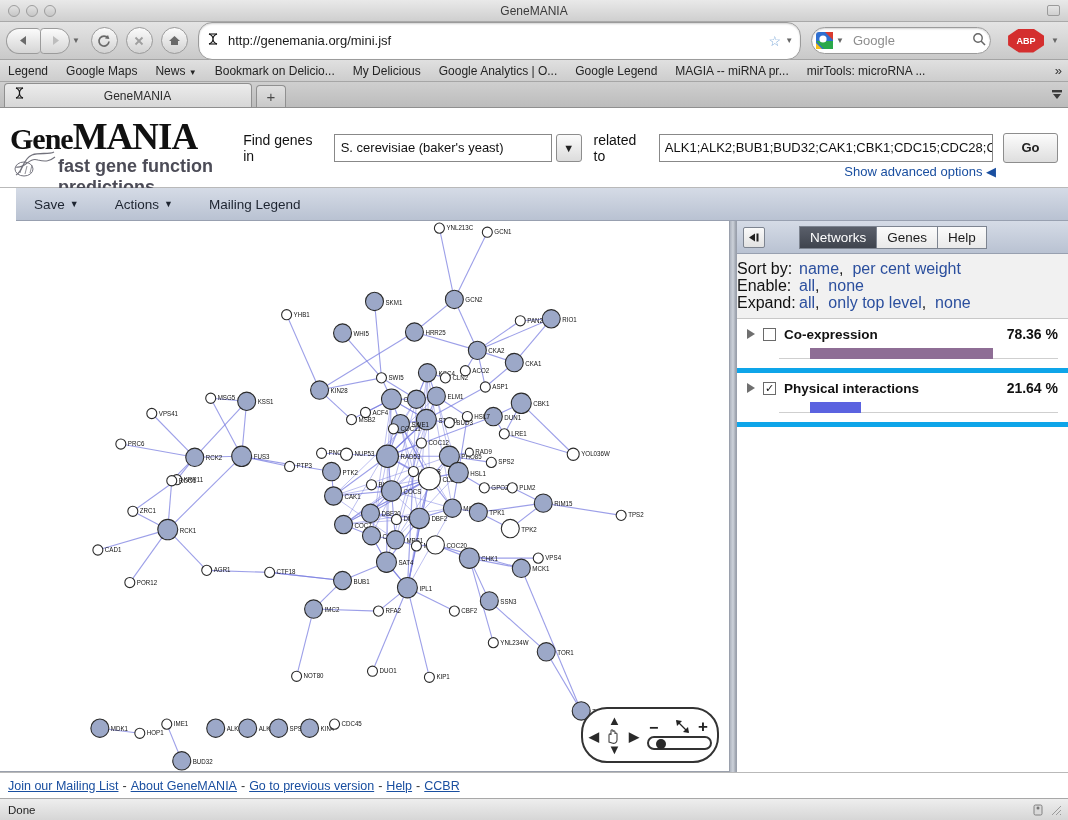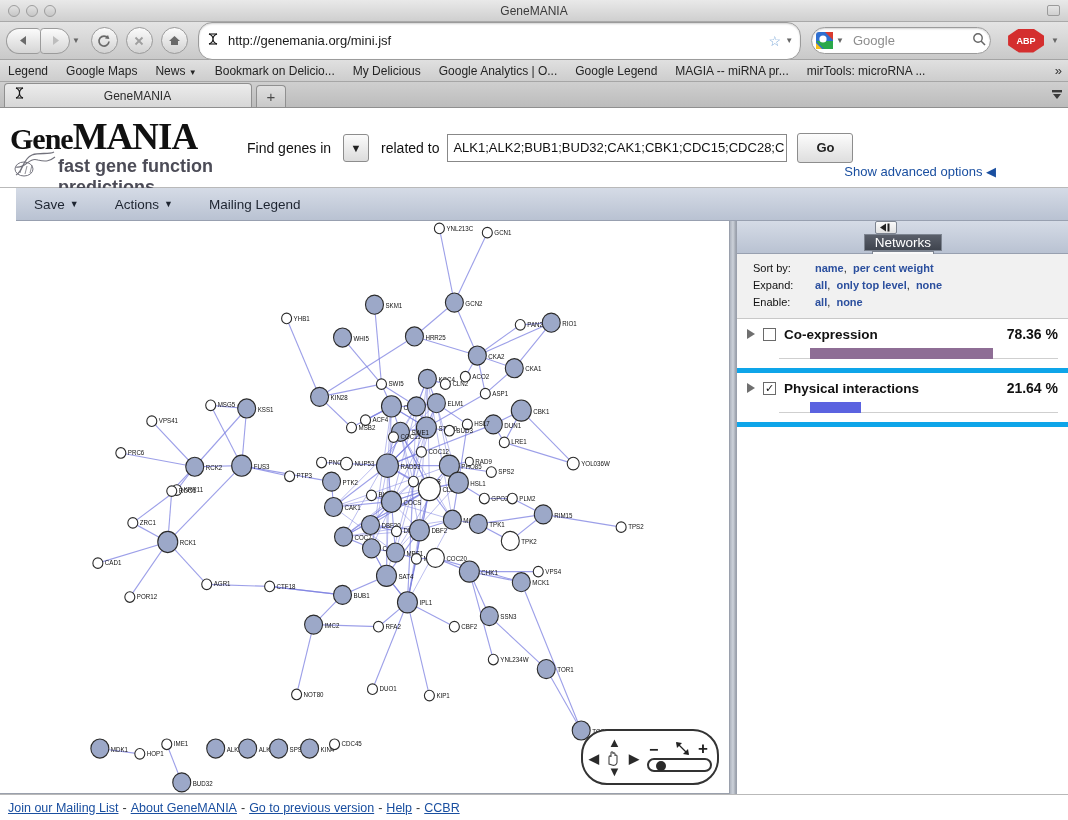--- a/index.html
+++ b/index.html
@@ -202,44 +202,44 @@
   }
 
   
   .splitter { width: 6px; background: linear-gradient(to right,#aeb4bf,#cdd2da,#9aa0ab); }
 
   
   .sidebar { flex: 1; background: #fff; display: flex; flex-direction: column; border-left:1px solid #9aa0ac; }
   .sb-tabs {
     height: 33px; background: linear-gradient(to bottom,#d5dbe6,#b9c2d2);
     border-bottom: 1px solid #98a0b0;
-    display: flex; align-items: center; padding: 0 6px; gap: 0; flex-direction: column;
+    display: flex; align-items: center; padding: 0 6px; gap: 0;
   }
   .sb-collapse {
     width: 22px; height: 21px; border: 1px solid #7d8490; border-radius: 2px;
     background: linear-gradient(to bottom,#fafafa,#e2e2e2);
     display:flex;align-items:center;justify-content:center;font-size:11px;color:#222;
     margin-right: 34px;
   }
   .sb-tab {
     height: 23px; padding: 0 10px; border: 1px solid #7d8490;
     display:flex; align-items:center; font-size: 13.5px;
     background: linear-gradient(to bottom,#fbfbfb,#e9e9e9); color:#1b1b1b;
     margin-right: -1px;
   }
   .sb-tab.active { background: linear-gradient(to bottom,#5a5f6a,#3f444e); color: #fff; font-weight: 500; }
 
   .sb-controls {
     background: #f1f1f1; border-bottom: 1px solid #c8c8c8;
-    padding: 6px 10px 7px 16px; font-size: 11px; color: #1a1a1a;
+    padding: 6px 10px 7px 0; font-size: 16px; color: #1a1a1a;
     line-height: 17px;
   }
   .sb-ctl-row { display: flex; }
   .sb-ctl-key { width: 62px; color: #111; }
-  .sb-link { color: #2b4f9e; cursor: pointer; font-weight: bold; }
+  .sb-link { color: #2b4f9e; cursor: pointer; }
 
   .net-list { flex: 1; overflow: hidden; }
   .net-row { border-bottom: 5px solid #0ea5e9; padding: 7px 10px 9px 10px; }
   .net-head { display: flex; align-items: center; gap: 8px; }
   .net-tri { width: 0; height: 0; border-left: 8px solid #6f6f6f; border-top: 5px solid transparent; border-bottom: 5px solid transparent; }
   .net-chk {
     width: 13px; height: 13px; border: 1px solid #6a6a6a; background: #fff;
     display:flex; align-items:center; justify-content:center; font-size: 11px; color:#111;
     line-height: 1;
   }
@@ -395,20 +395,21 @@
           <path d="M4,26 C12,22 10,10 20,6 C28,3 36,6 42,3" stroke="#5a5a66" stroke-width="1.3" fill="none"></path>
           <path d="M4,18 C14,20 16,8 26,11 C34,13 38,12 43,8" stroke="#5a5a66" stroke-width="1.1" fill="none"></path>
           <ellipse cx="12" cy="20" rx="9" ry="7" stroke="#5a5a66" stroke-width="1" fill="none"></ellipse>
           <line x1="8" y1="24" x2="10" y2="17" stroke="#5a5a66" stroke-width=".8"></line>
           <line x1="13" y1="25" x2="15" y2="17" stroke="#5a5a66" stroke-width=".8"></line>
           <line x1="18" y1="24" x2="20" y2="16" stroke="#5a5a66" stroke-width=".8"></line>
         </svg>
       </div>
 
       <span class="find-label">Find genes in</span>
+      <div class="org-select">S. cerevisiae (baker's yeast)</div>
       <div class="org-arrow">
         <span>▼</span>
       </div>
       <span class="related-label">related to</span>
       <div class="gene-input">ALK1;ALK2;BUB1;BUD32;CAK1;CBK1;CDC15;CDC28;C</div>
       <div class="go-btn">Go</div>
       <div class="adv-link">Show advanced options ◀</div>
     </div>
 
     <div class="toolbar">
@@ -1056,28 +1057,28 @@
           <div class="sb-tab">Help</div>
         </div>
 
         <div class="sb-controls">
           <div class="sb-ctl-row">
             <span class="sb-ctl-key">Sort by:</span>
             <span><span class="sb-link">name</span>,&nbsp;
               <span class="sb-link">per cent weight</span></span>
           </div>
           <div class="sb-ctl-row">
+            <span class="sb-ctl-key">Enable:</span>
+            <span><span class="sb-link">all</span>,&nbsp;
+              <span class="sb-link">none</span></span>
+          </div>
+          <div class="sb-ctl-row">
             <span class="sb-ctl-key">Expand:</span>
             <span><span class="sb-link">all</span>,&nbsp;
               <span class="sb-link">only top level</span>,&nbsp;
-              <span class="sb-link">none</span></span>
-          </div>
-          <div class="sb-ctl-row">
-            <span class="sb-ctl-key">Enable:</span>
-            <span><span class="sb-link">all</span>,&nbsp;
               <span class="sb-link">none</span></span>
           </div>
         </div>
 
         <div class="net-list">
           <div class="net-row">
             <div class="net-head">
               <span class="net-tri"></span>
               <span class="net-chk" id="chk0"></span>
               <span class="net-name">Co-expression</span>
@@ -1108,13 +1109,31 @@
       <span class="flink">About GeneMANIA</span>
       <span class="fsep">-</span>
       <span class="flink">Go to previous version</span>
       <span class="fsep">-</span>
       <span class="flink">Help</span>
       <span class="fsep">-</span>
       <span class="flink">CCBR</span>
     </div>
   </div>
 
+  <div class="statusbar">
+    <span>Done</span>
+    <span class="status-right">
+      <span>
+        <svg width="12" height="14" viewBox="0 0 12 14">
+          <rect x="2" y="3" width="8" height="10" rx="1.5" fill="#d9d9d9" stroke="#777" stroke-width=".9"></rect>
+          <circle cx="6" cy="6" r="1.5" fill="#777"></circle>
+        </svg>
+      </span>
+      <span class="grip">
+        <svg width="12" height="12" viewBox="0 0 12 12">
+          <line x1="11" y1="2" x2="2" y2="11" stroke="#9a9a9a" stroke-width="1"></line>
+          <line x1="11" y1="6" x2="6" y2="11" stroke="#9a9a9a" stroke-width="1"></line>
+          <line x1="11" y1="10" x2="10" y2="11" stroke="#9a9a9a" stroke-width="1"></line>
+        </svg>
+      </span>
+    </span>
+  </div>
 </div>
 
 </body></html>

